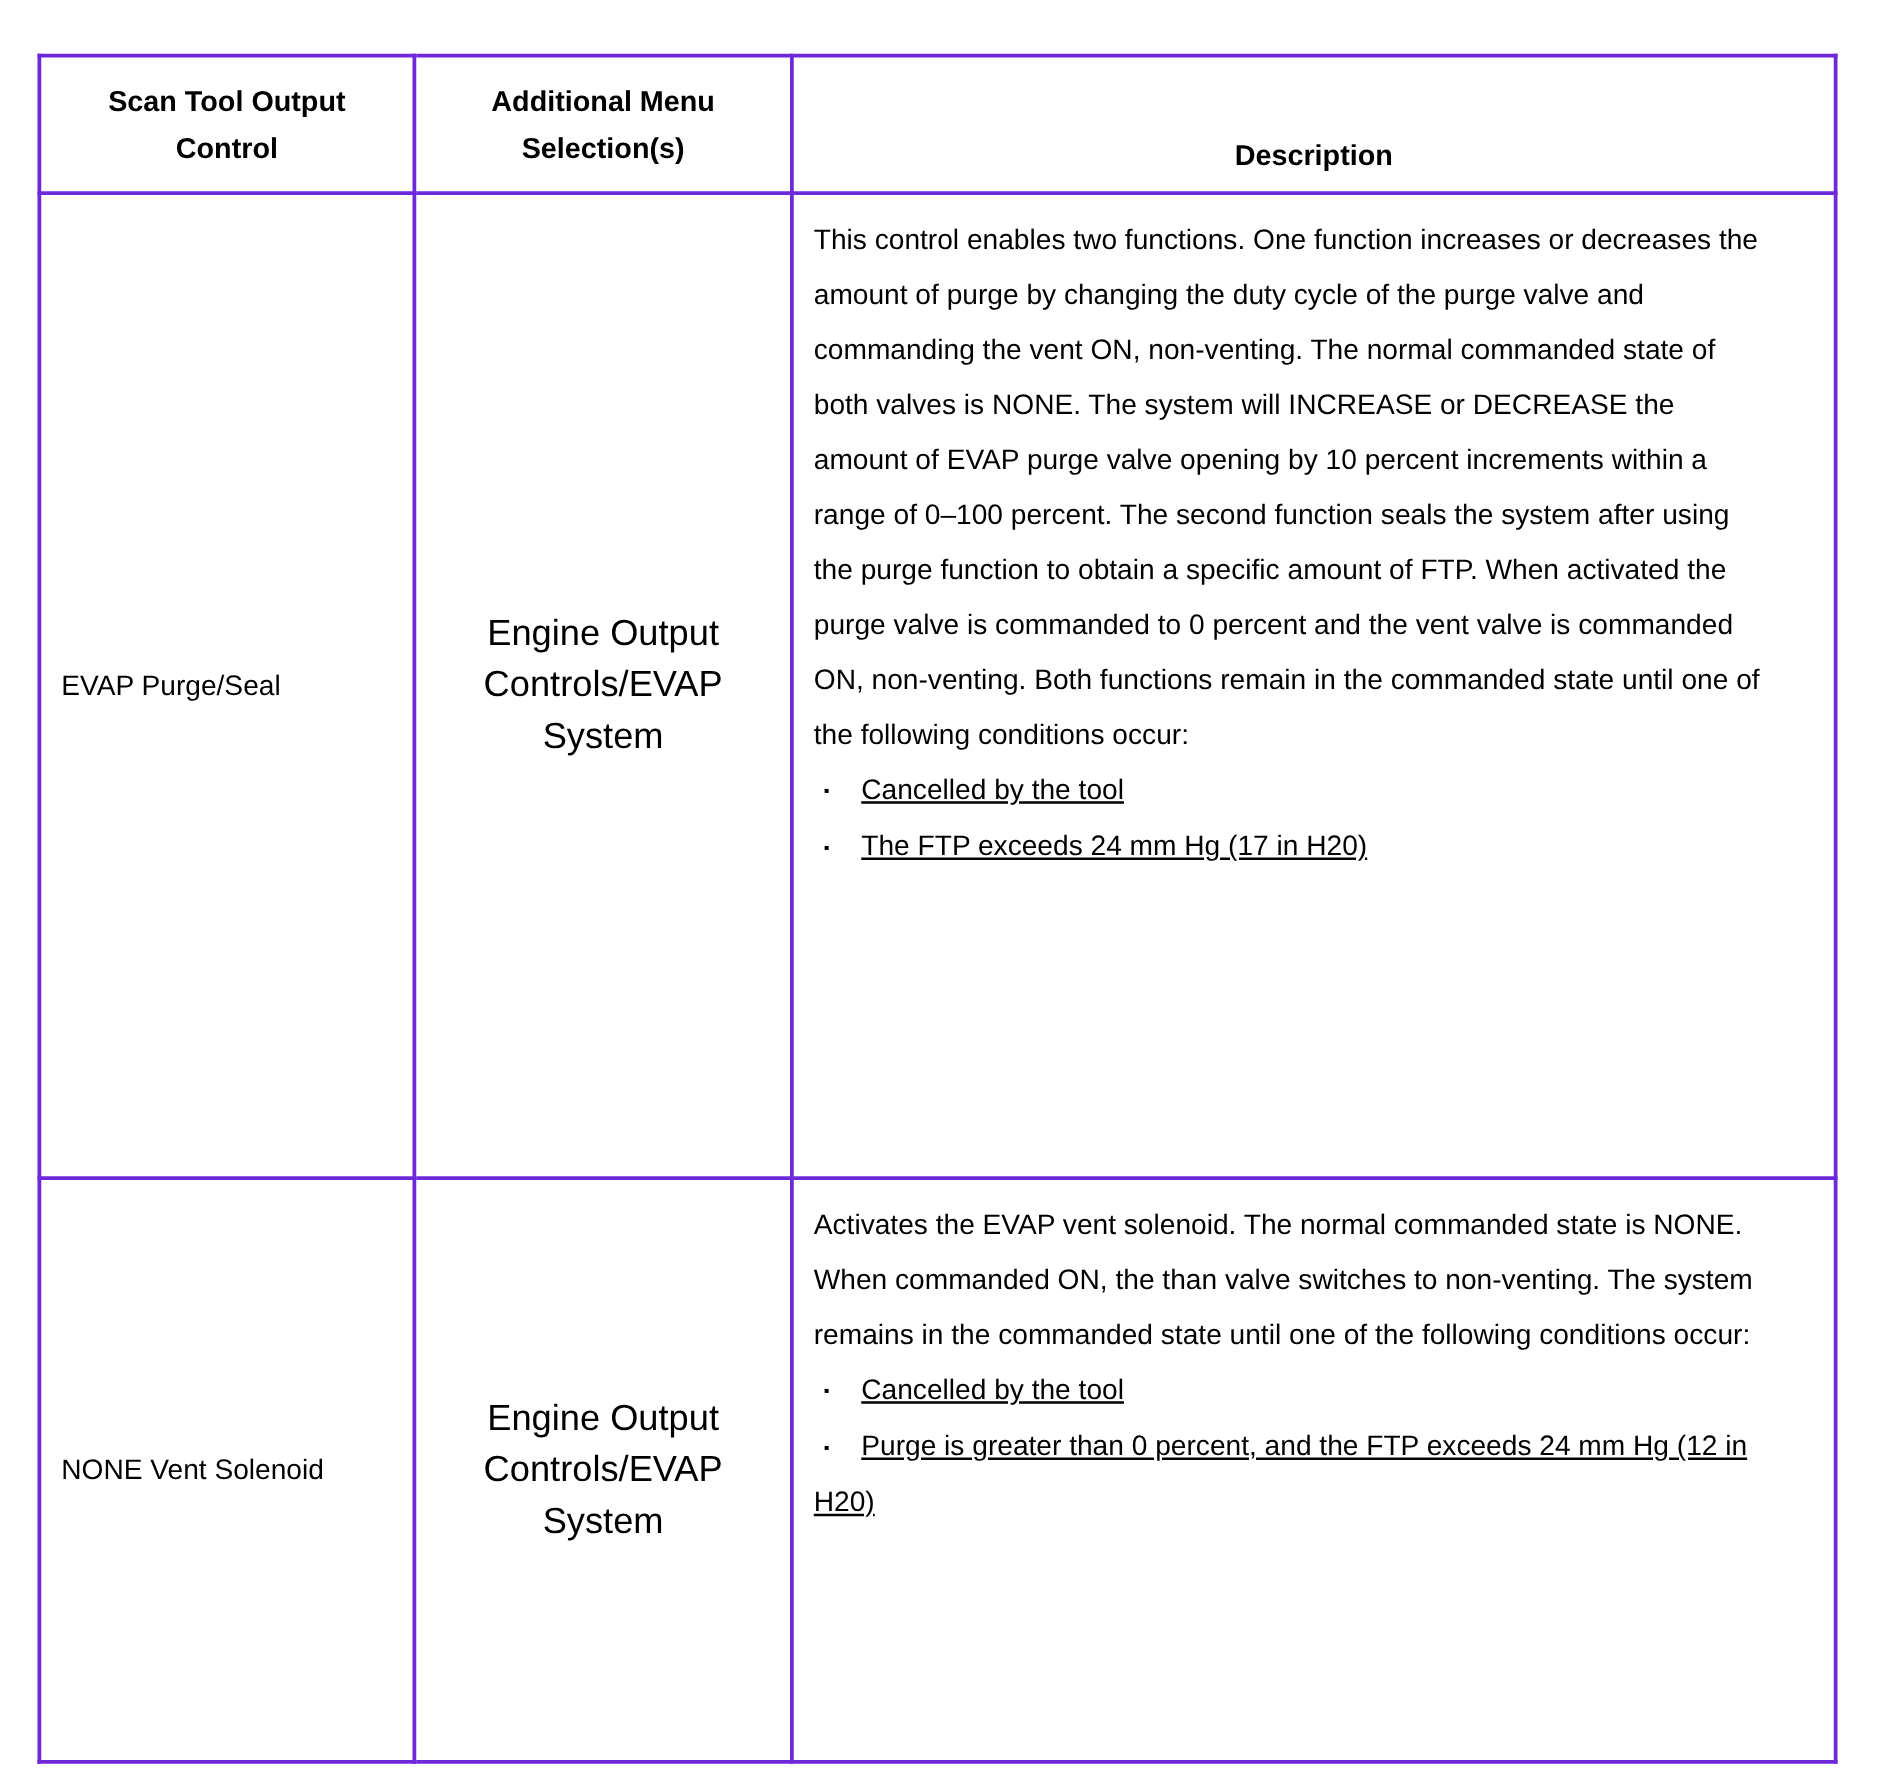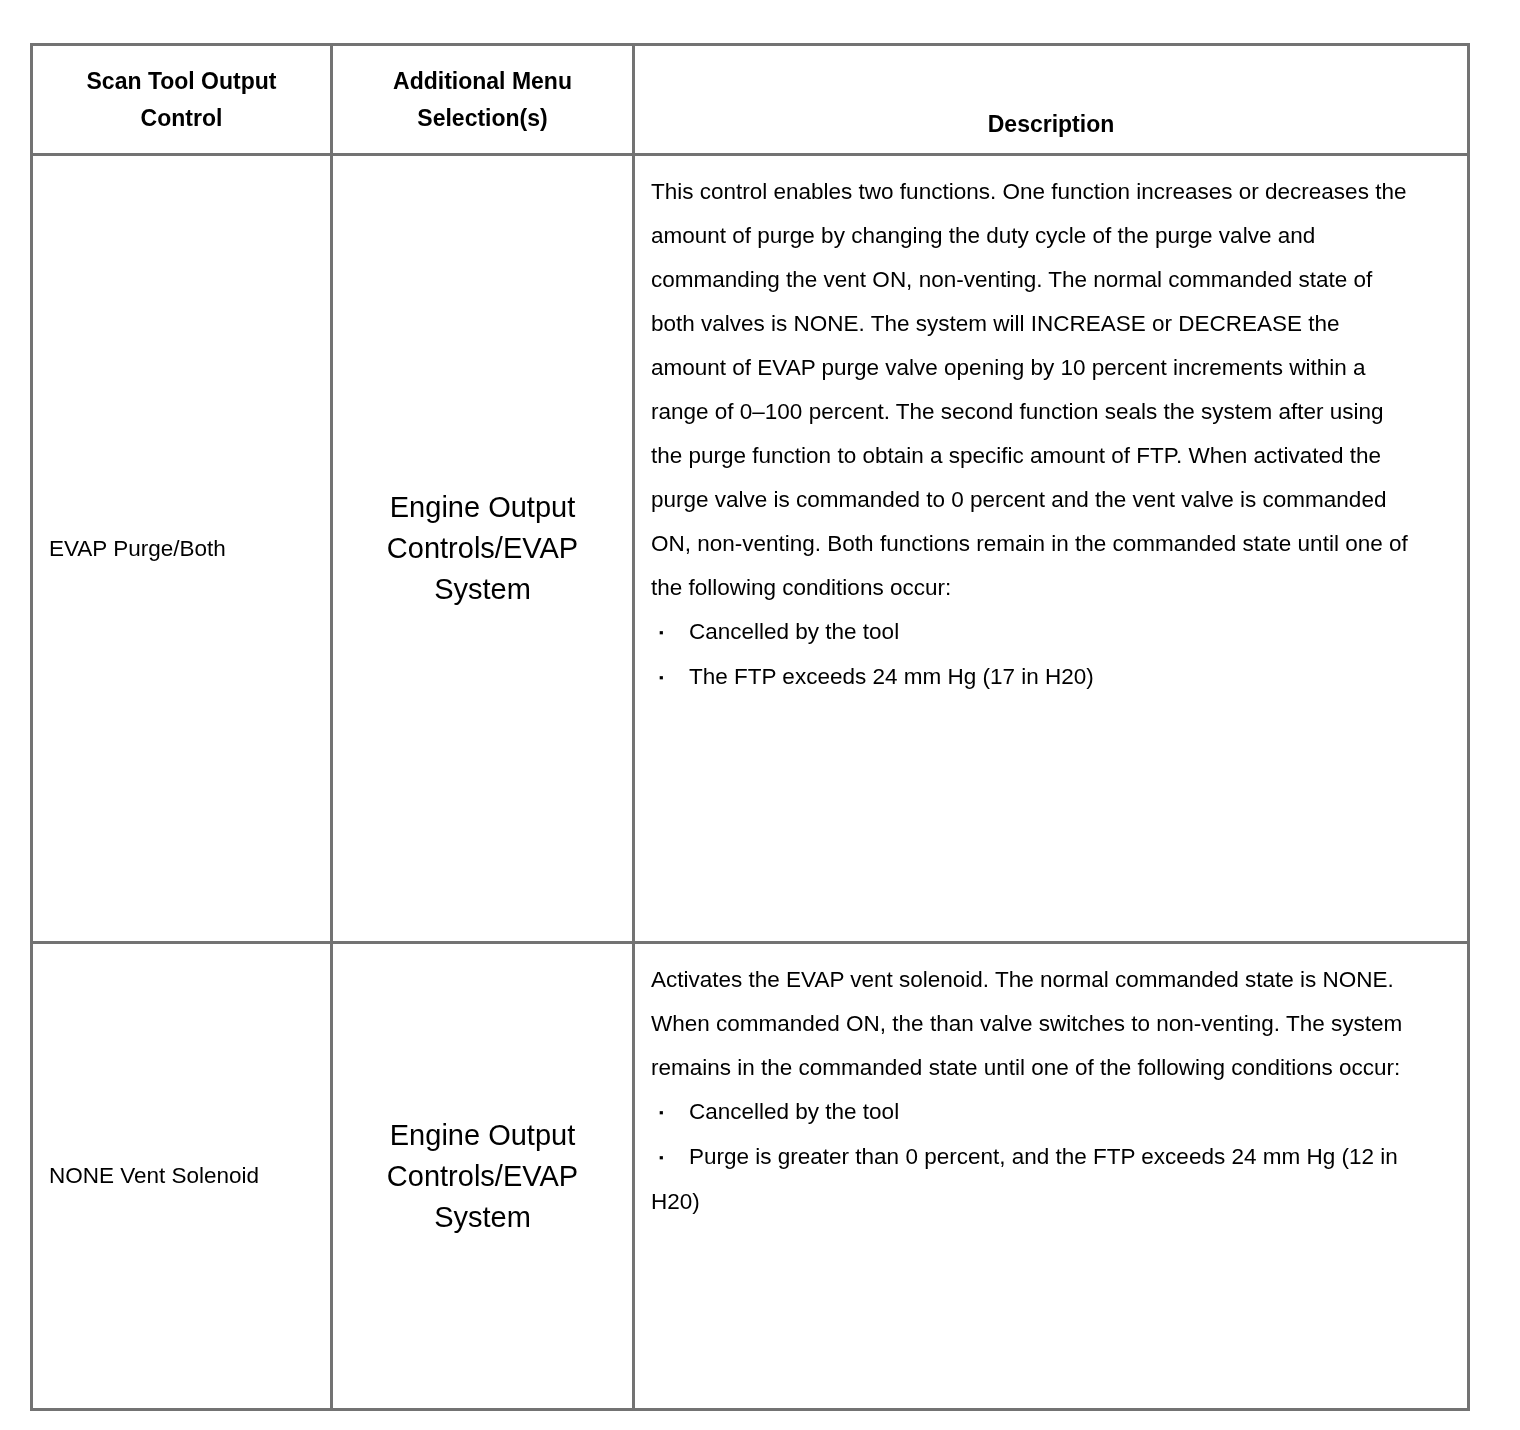--- a/index.html
+++ b/index.html
@@ -26,21 +26,21 @@
     top: 43px;
     width: 1437px;
     height: 1365px;
     border-collapse: collapse;
     table-layout: fixed;
   }
   .doc col.c1 { width: 300px; }
   .doc col.c2 { width: 302px; }
   .doc col.c3 { width: 835px; }
   .doc th, .doc td {
-    border: 3px solid #737373;
+    border: 3px solid #6d28d9;
     box-sizing: border-box;
   }
   tr.header-row { height: 110px; }
   tr.row-1 { height: 788px; }
   tr.row-2 { height: 467px; }
   .doc th {
     font-size: 23px;
     font-weight: bold;
     text-align: center;
     vertical-align: middle;
@@ -70,20 +70,21 @@
     font-size: 22.5px;
     line-height: 44px;
     padding: 14px 52px 14px 16px;
   }
   .desc {
     margin: 0;
     padding: 0;
   }
   .bullet-item {
     margin: 0;
+    text-decoration: underline;
   }
   .bullet-glyph {
     display: inline-block;
     width: 30px;
     padding-left: 8px;
     font-size: 13px;
     vertical-align: 2px;
     text-align: left;
   }
 </style>
@@ -100,21 +101,21 @@
     <thead>
       <tr class="header-row">
         <th class="h1">Scan Tool Output Control</th>
         <th class="h2">Additional Menu Selection(s)</th>
         <th class="h3">Description</th>
       </tr>
     </thead>
     <tbody>
       <tr class="row-1">
         <td class="control-cell">
-          <div>EVAP Purge/Both</div>
+          <div>EVAP Purge/Seal</div>
         </td>
         <td class="menu-cell">
           <div>Engine Output Controls/EVAP System</div>
         </td>
         <td class="desc-cell">
           <p class="desc">This control enables two functions. One function increases or decreases the amount of purge by changing the duty cycle of the purge valve and commanding the vent ON, non-venting. The normal commanded state of both valves is NONE. The system will INCREASE or DECREASE the amount of EVAP purge valve opening by 10 percent increments within a range of 0–100 percent. The second function seals the system after using the purge function to obtain a specific amount of FTP. When activated the purge valve is commanded to 0 percent and the vent valve is commanded ON, non-venting. Both functions remain in the commanded state until one of the following conditions occur:</p>
           <div class="bullet-item">
             <span class="bullet-glyph">▪</span><span class="bullet-text">Cancelled by the tool</span>
           </div>
           <div class="bullet-item">

